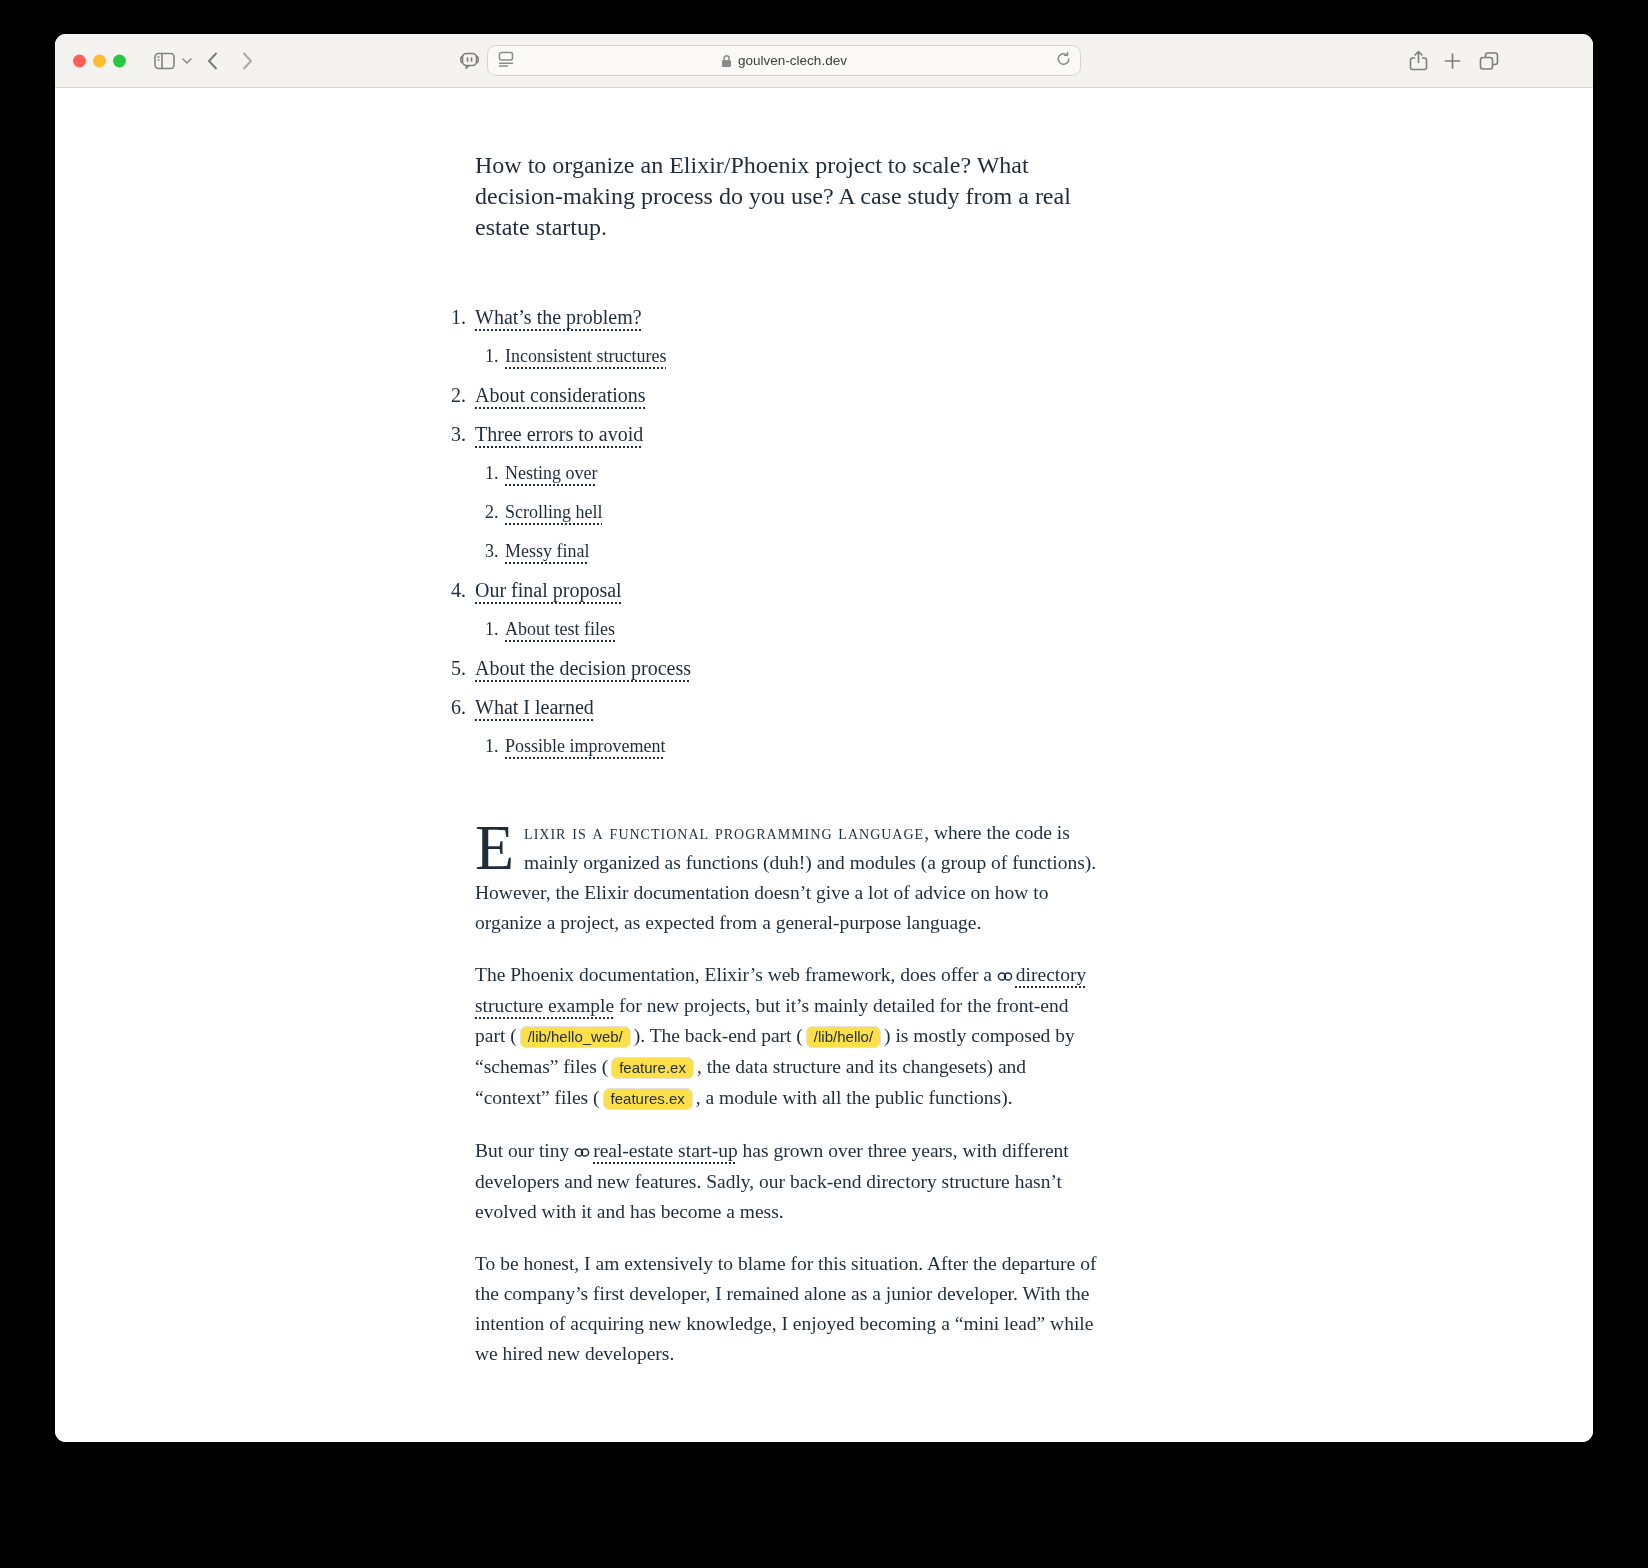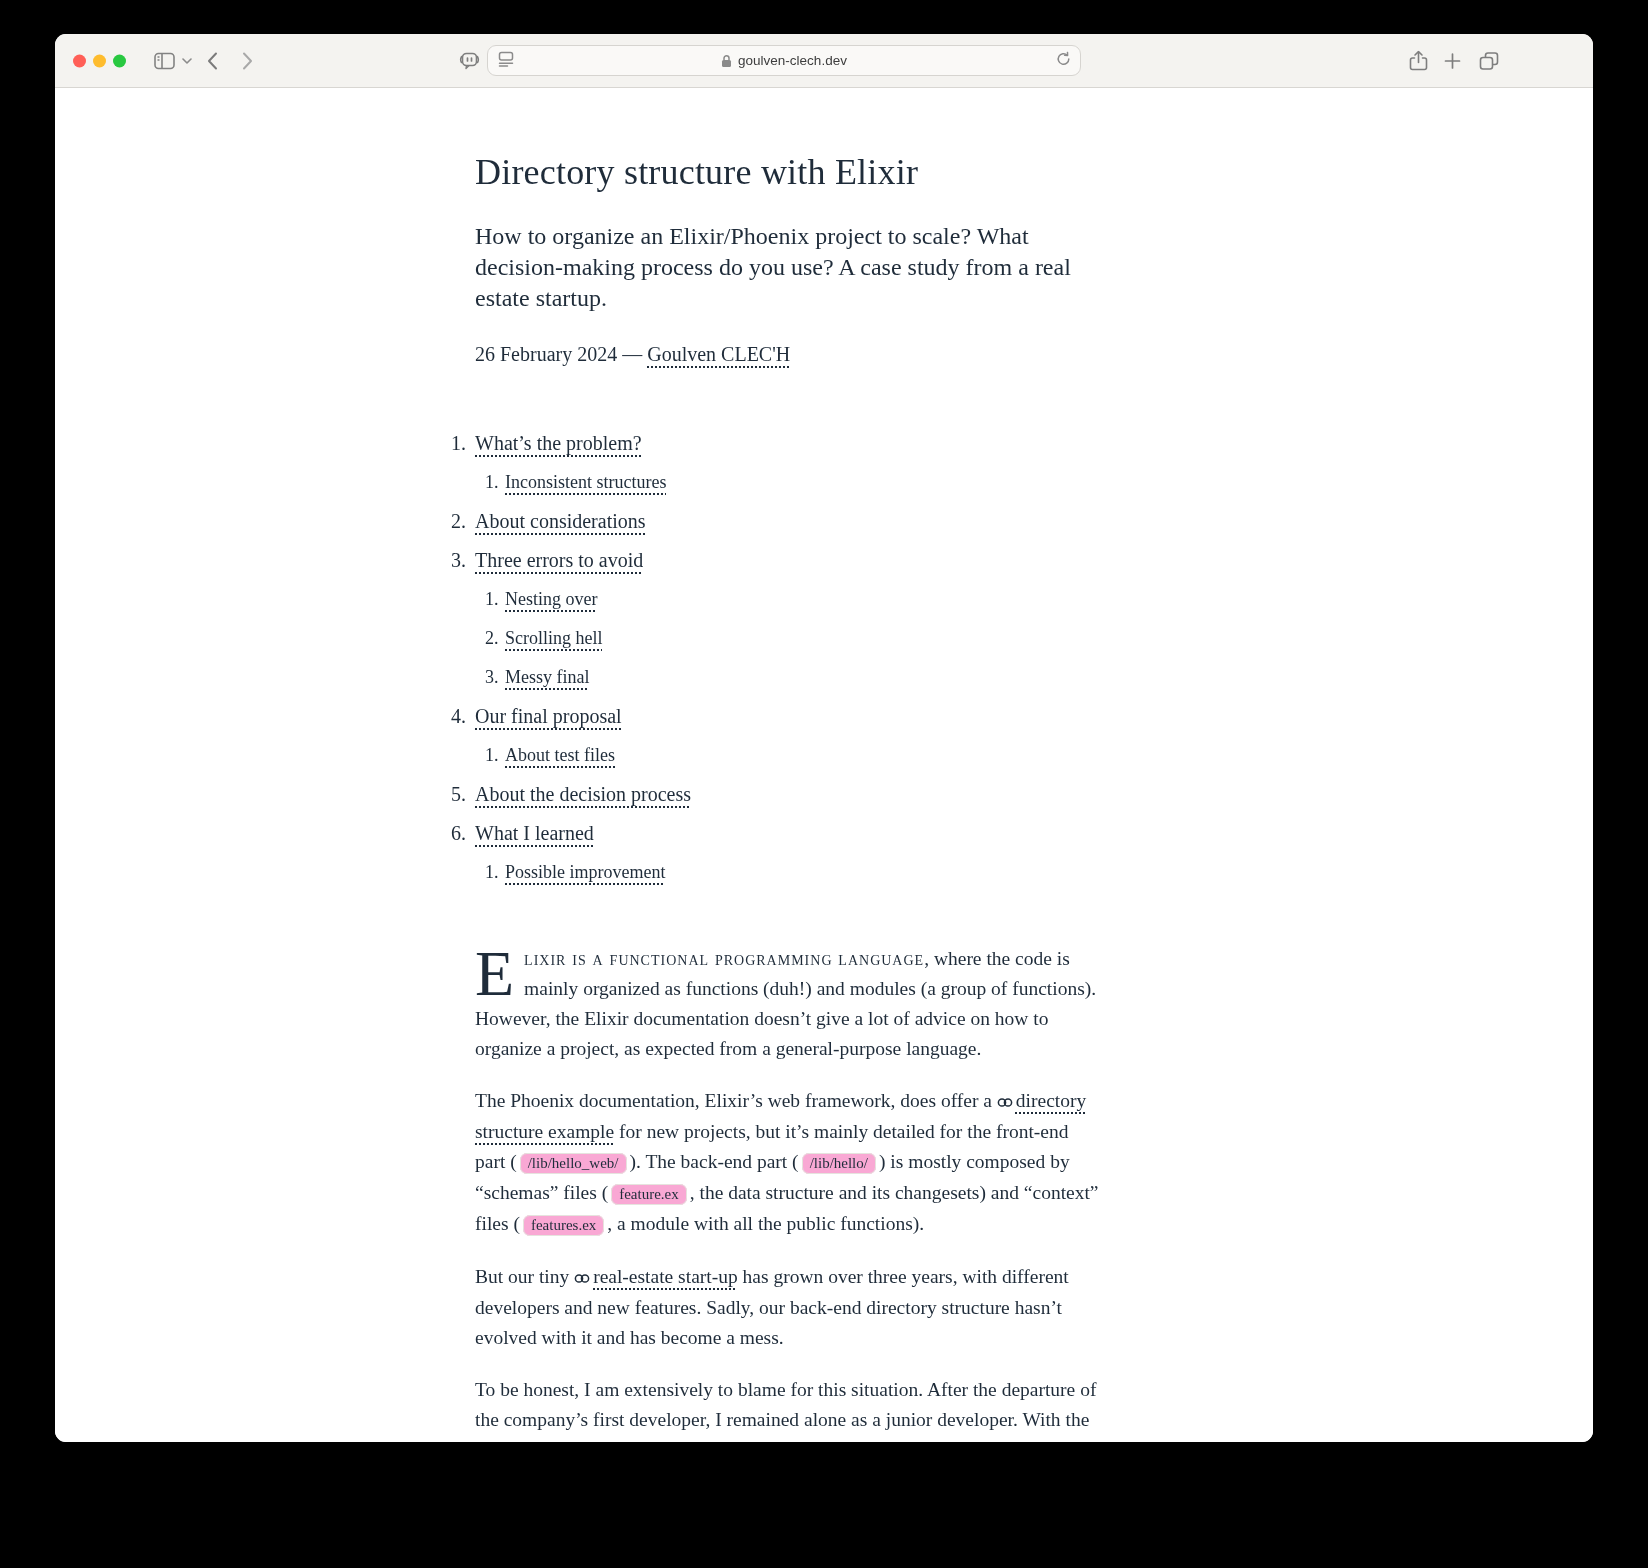--- a/index.html
+++ b/index.html
@@ -52,22 +52,22 @@
   .toc-sub{margin-left:30px;font-size:18px;}
   .toc-sub .toc-num{left:-20px;}
   .body{margin-top:60px;}
   .para{font-size:19.5px;line-height:30px;margin:0 0 22px 0;}
   .dropcap{
     float:left;font-size:64px;line-height:50px;padding:5px 10px 0 0;
     font-family:"Liberation Serif",serif;
   }
   .smallcaps{font-variant:small-caps;letter-spacing:1px;}
   .chip{
-    font-family:Liberation Serif, serif;font-size:15px;
-    background:#f9a8d4;border:1px solid #e6e3de;border-radius:7px;
+    font-family:Liberation Sans, sans-serif;font-size:15px;
+    background:#fde047;border:1px solid #e6e3de;border-radius:7px;
     padding:1px 7px 2px 7px;margin:0 3px;white-space:nowrap;color:#1f2c3a;
   }
   .link-icon{display:inline-block;margin-right:3px;vertical-align:-1px;}
 </style>
 </head>
 <body>
 
 <div class="window">
 
   <div class="toolbar">
@@ -152,23 +152,21 @@
     <span class="tbtn" style="left:1424px">
       <svg width="20" height="19" viewBox="0 0 20 19">
         <rect x="6.5" y="1.5" width="12" height="11.5" rx="2.5" fill="none" stroke="#7e7e7e" stroke-width="1.6"></rect>
         <rect x="1.5" y="6" width="12" height="11.5" rx="2.5" fill="#f4f3f0" stroke="#7e7e7e" stroke-width="1.6"></rect>
       </svg>
     </span>
   </div>
 
   <div class="content">
     <div class="article">
-      <h1 class="title">Directory structure with Elixir</h1>
       <p class="subtitle">How to organize an Elixir/Phoenix project to scale? What decision-making process do you use? A case study from a real estate startup.</p>
-      <p class="dateline"><span>26 February 2024</span> <span>—</span> <a class="dotted">Goulven CLEC'H</a></p>
       <ol class="toc">
           <li class="toc-item"><span class="toc-num">1.</span><a class="dotted">What’s the problem?</a></li>
           <li class="toc-item toc-sub"><span class="toc-num">1.</span><a class="dotted">Inconsistent structures</a></li>
           <li class="toc-item"><span class="toc-num">2.</span><a class="dotted">About considerations</a></li>
           <li class="toc-item"><span class="toc-num">3.</span><a class="dotted">Three errors to avoid</a></li>
           <li class="toc-item toc-sub"><span class="toc-num">1.</span><a class="dotted">Nesting over</a></li>
           <li class="toc-item toc-sub"><span class="toc-num">2.</span><a class="dotted">Scrolling hell</a></li>
           <li class="toc-item toc-sub"><span class="toc-num">3.</span><a class="dotted">Messy final</a></li>
           <li class="toc-item"><span class="toc-num">4.</span><a class="dotted">Our final proposal</a></li>
           <li class="toc-item toc-sub"><span class="toc-num">1.</span><a class="dotted">About test files</a></li>

